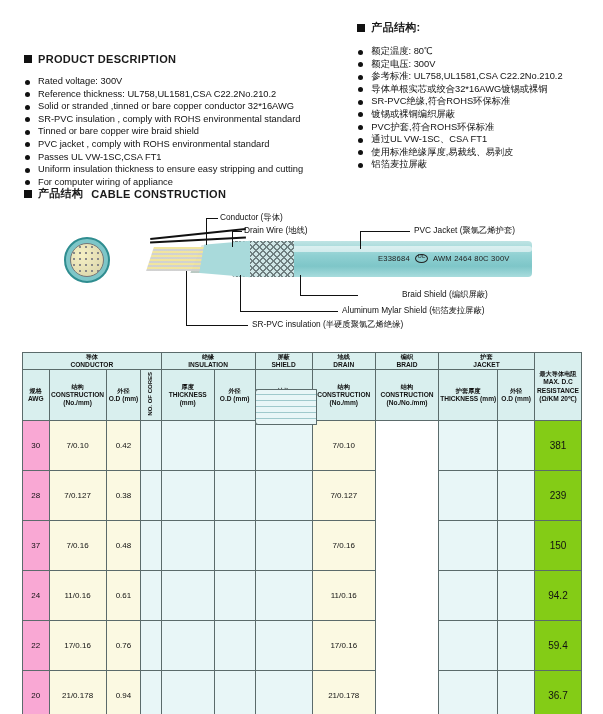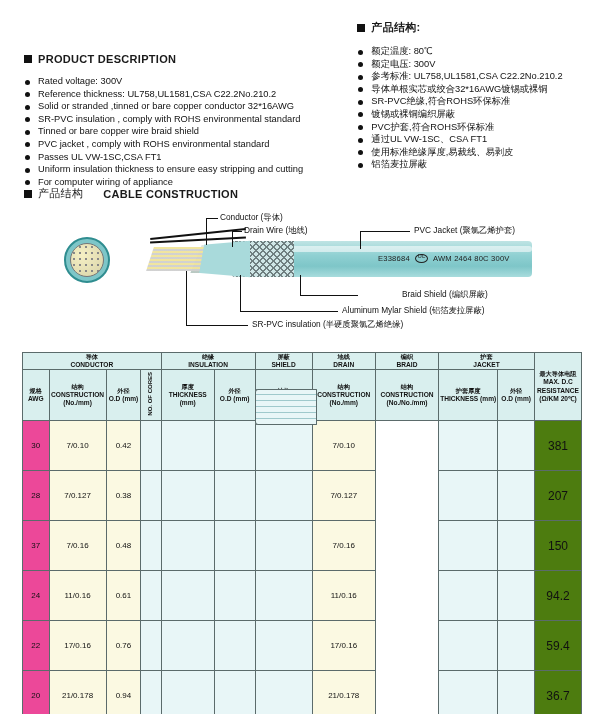--- a/index.html
+++ b/index.html
@@ -35,21 +35,21 @@
     white-space: nowrap;
   }
   ul.bul li:before {
     content: ""; position: absolute; left: 1px; top: 4.5px;
     width: 5px; height: 5px; border-radius: 50%; background: #111;
   }
   .col-cn ul.bul li { font-size: 9.3px; }
 
   
   .constr-head { position: absolute; top: 186px; left: 24px; }
-  .constr-head .cn { font-size: 11px; font-weight: normal; margin-right: 20px; }
+  .constr-head .cn { font-size: 11px; font-weight: bold; margin-right: 8px; }
   .constr-head .en { font-size: 11px; font-weight: bold; }
 
   .diagram { position: absolute; top: 205px; left: 0; width: 603px; height: 135px; }
   .dlabel {
     position: absolute; font-size: 8.3px; color: #111; white-space: nowrap;
   }
   .lead { position: absolute; background: #111; }
 
   
   .cable-body {
@@ -135,27 +135,27 @@
   thead th { background: #d9efee; font-weight: bold; line-height: 8.2px; }
   .hdr-en { font-size: 6.6px; display: block; }
   .hdr-cn { font-size: 6.2px; display: block; }
   .grp { font-size: 6.8px; }
   .vert {
     writing-mode: vertical-rl; transform: rotate(180deg);
     font-size: 6px; line-height: 7px; white-space: nowrap;
     display: inline-block; padding: 2px 0;
   }
   tbody tr { height: 50px; }
-  td.awg { background: #ec4899; font-size: 8px; }
+  td.awg { background: #f9a8d4; font-size: 8px; }
   td.cond { background: #fbf9e2; font-size: 8px; }
   td.dia  { background: #fbf9e2; font-size: 8px; }
   td.ins-t, td.shl, td.jk-t { background: #e8f6f7; }
   td.drain { background: #fbf9e2; font-size: 8px; }
   td.braid { background: #e8f6f7; }
-  td.odmax { background: #4d7c0f; font-size: 12px; margin-left: 15px; }
+  td.odmax { background: #84cc16; font-size: 10px; margin-left: 15px; }
   .hatch {
     display:block; width:100%; height:100%;
     background:
       repeating-linear-gradient(0deg, transparent 0 5px, #9fc9cc 5px 6px);
   }
 </style>
 </head>
 <body>
 
 <div class="page">
@@ -371,21 +371,21 @@
         <td class="drain">7/0.127</td>
         <td class="braid">
             <span class="hatch"></span>
           </td>
         <td class="jk-t">
             <span class="hatch"></span>
           </td>
         <td class="jk-t">
             <span class="hatch"></span>
           </td>
-        <td class="odmax">207</td>
+        <td class="odmax">239</td>
       </tr>
       <tr>
         <td class="awg">37</td>
         <td class="cond">7/0.16</td>
         <td class="dia">0.48</td>
         <td class="ins-t">
             <span class="hatch"></span>
           </td>
         <td class="ins-t">
             <span class="hatch"></span>

